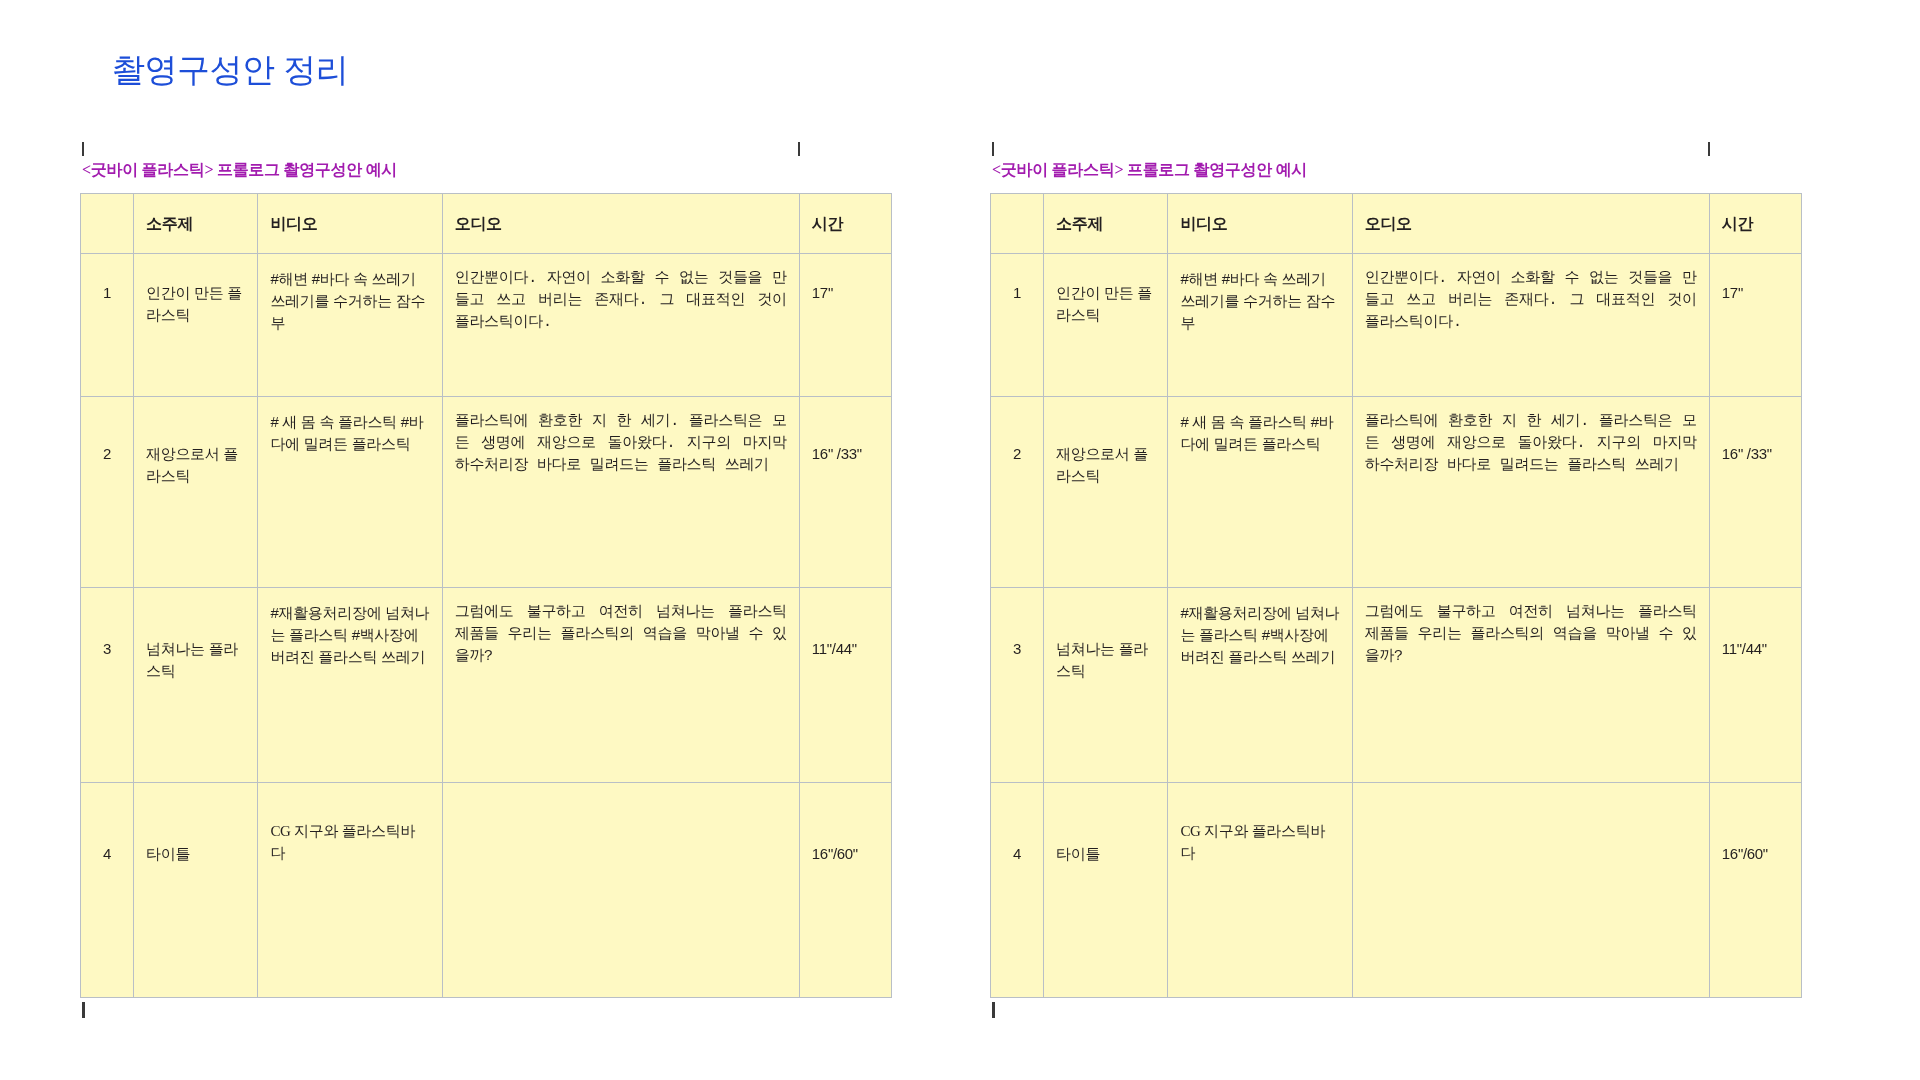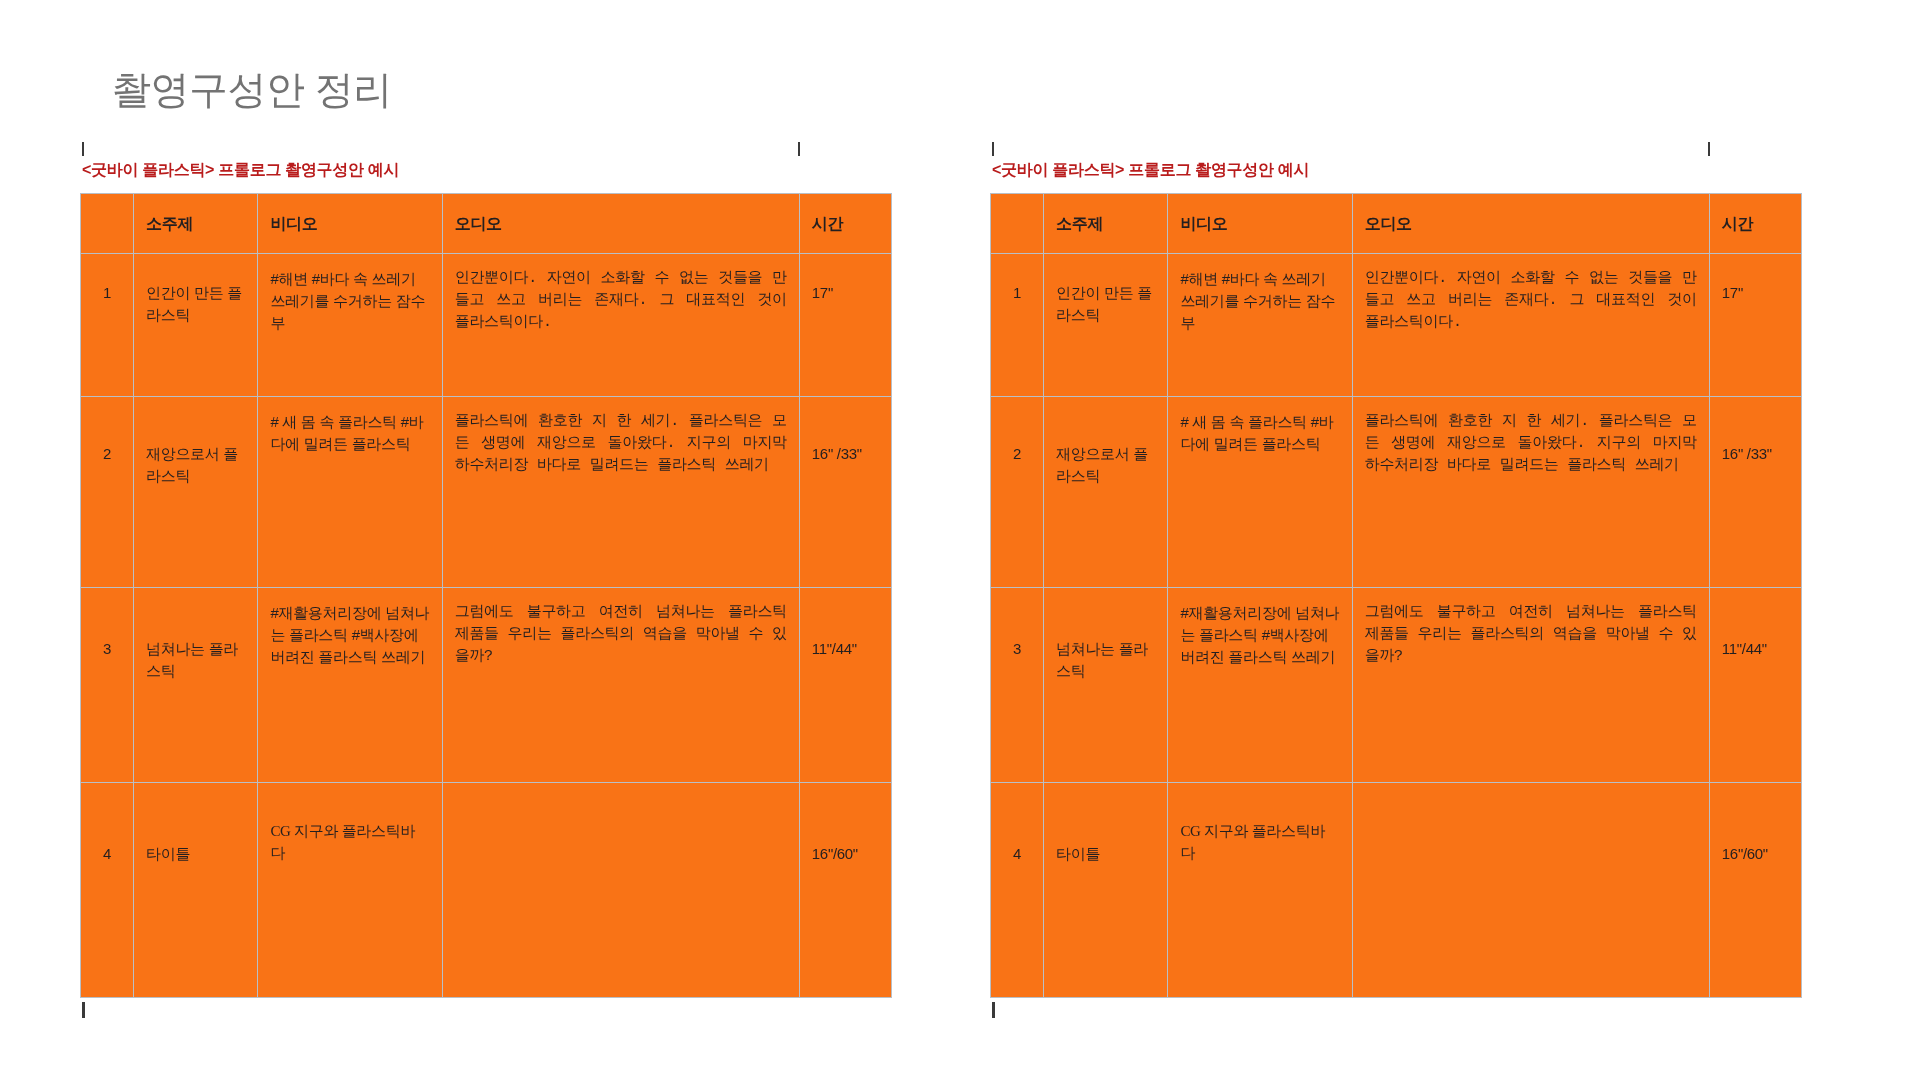--- a/index.html
+++ b/index.html
@@ -13,42 +13,42 @@
     font-family: "Liberation Sans", sans-serif;
     color: #231f20;
     position: relative;
     overflow: hidden;
   }
 
   .page-title {
     position: absolute;
     left: 112px;
     top: 48px;
-    font-size: 39px;
+    font-size: 33px;
     font-weight: 400;
-    color: #737373;
+    color: #1d4ed8;
     letter-spacing: -0.5px;
-    margin-top: 15px;
   }
 
   .doc {
     position: absolute;
     top: 160px;
     width: 790px;
   }
   .doc-left  { left: 80px; }
   .doc-right { left: 990px; }
 
   .doc-caption {
     font-size: 16px;
     font-weight: 700;
-    color: #b91c1c;
+    color: #a21caf;
     margin: 0 0 12px 2px;
     letter-spacing: -0.3px;
     white-space: nowrap;
+    font-family: Liberation Serif, serif;
   }
 
   .crop-marks {
     position: absolute;
     left: 0;
     top: 0;
     width: 100%;
     height: 100%;
     pointer-events: none;
   }
@@ -57,21 +57,21 @@
     background: #3a3a3a;
   }
   .cm-tl { left: 2px;  top: -18px;  width: 2px;  height: 14px; }
   .cm-tr { right: 70px; top: -18px; width: 2px;  height: 14px; }
   .cm-bl { left: 2px;  bottom: -20px; width: 3px; height: 16px; }
 
   table.storyboard {
     border-collapse: collapse;
     width: 812px;
     table-layout: fixed;
-    background: #f97316;
+    background: #fef9c3;
   }
   table.storyboard th,
   table.storyboard td {
     border: 1px solid #b9bfc6;
     vertical-align: top;
     padding: 14px 12px;
     font-size: 15px;
     line-height: 1.45;
     color: #231f20;
     letter-spacing: -0.3px;

